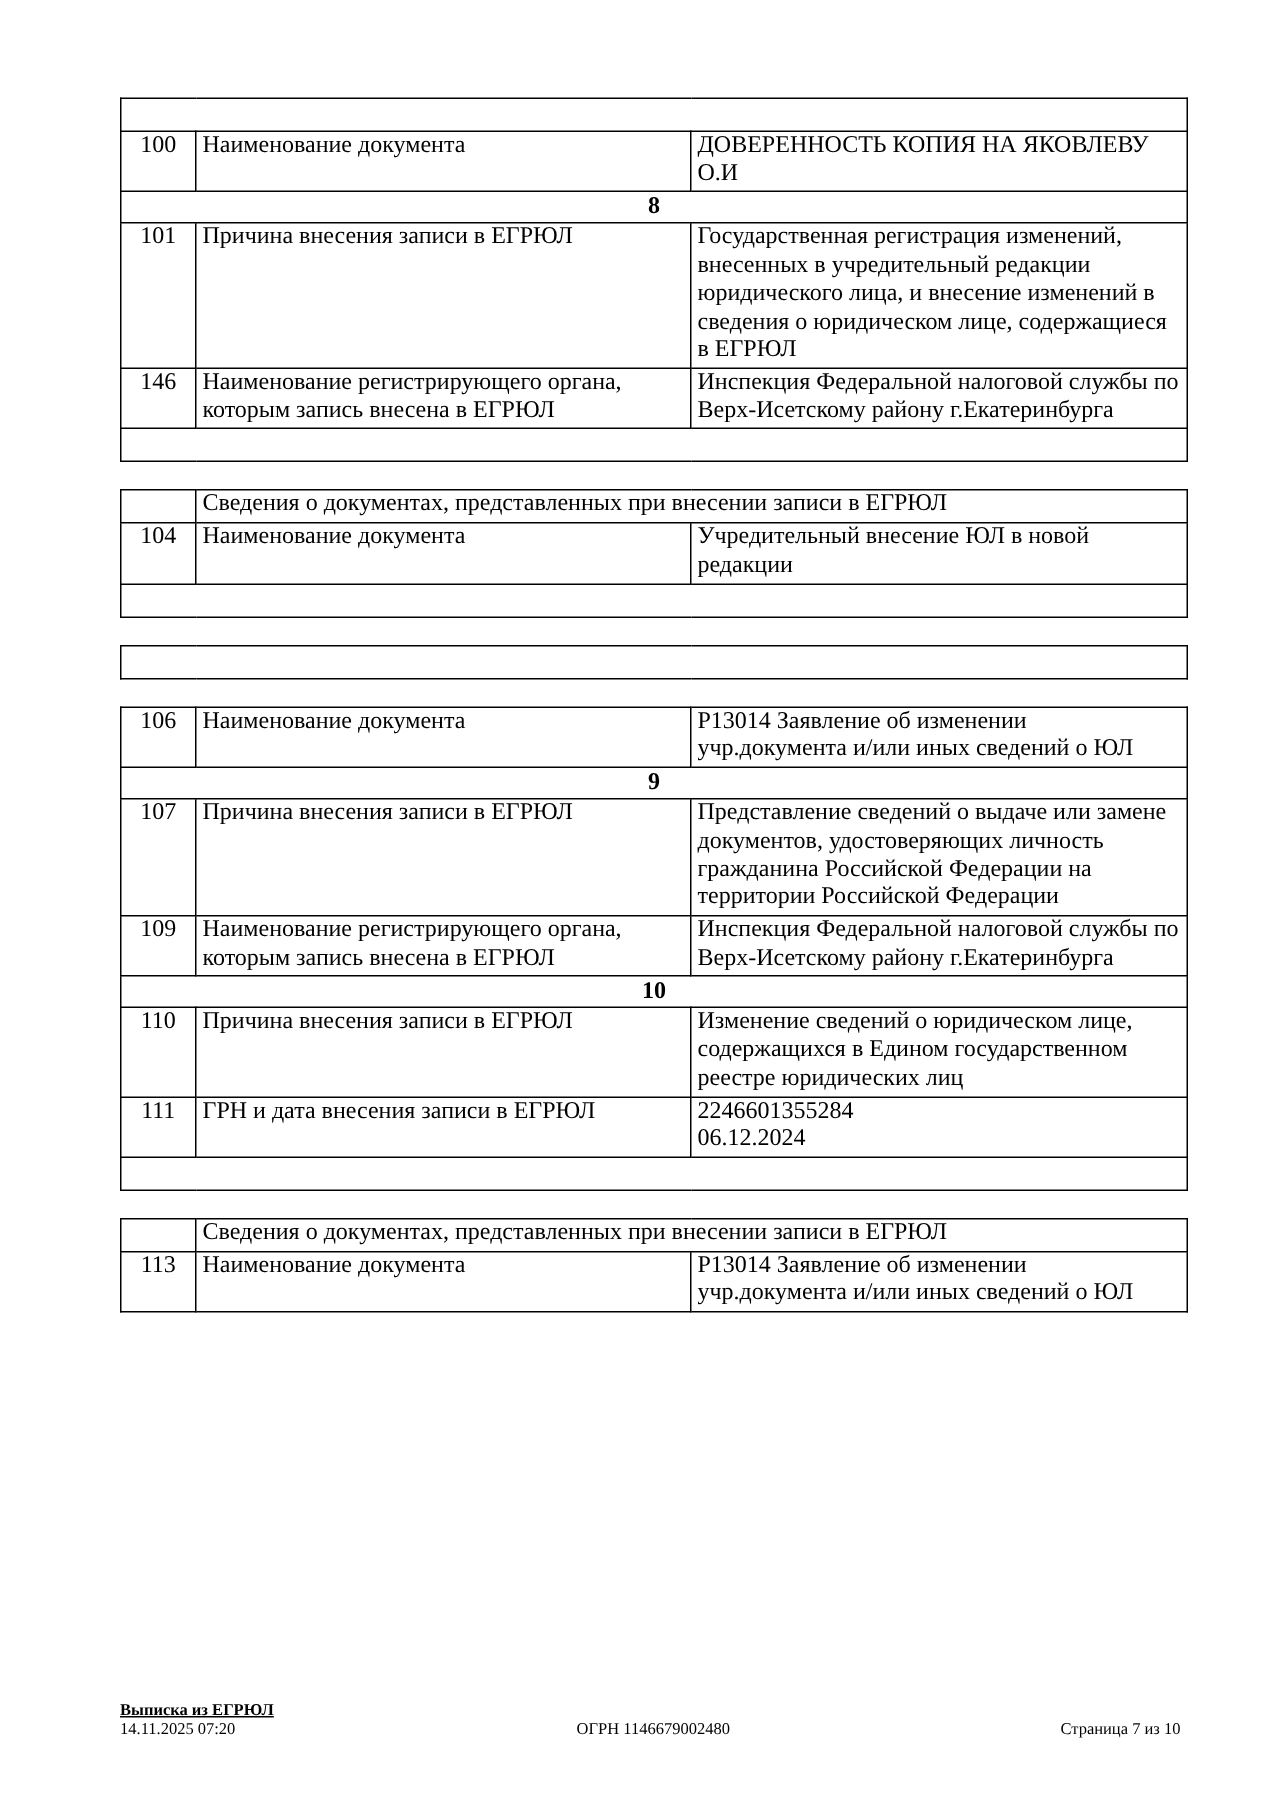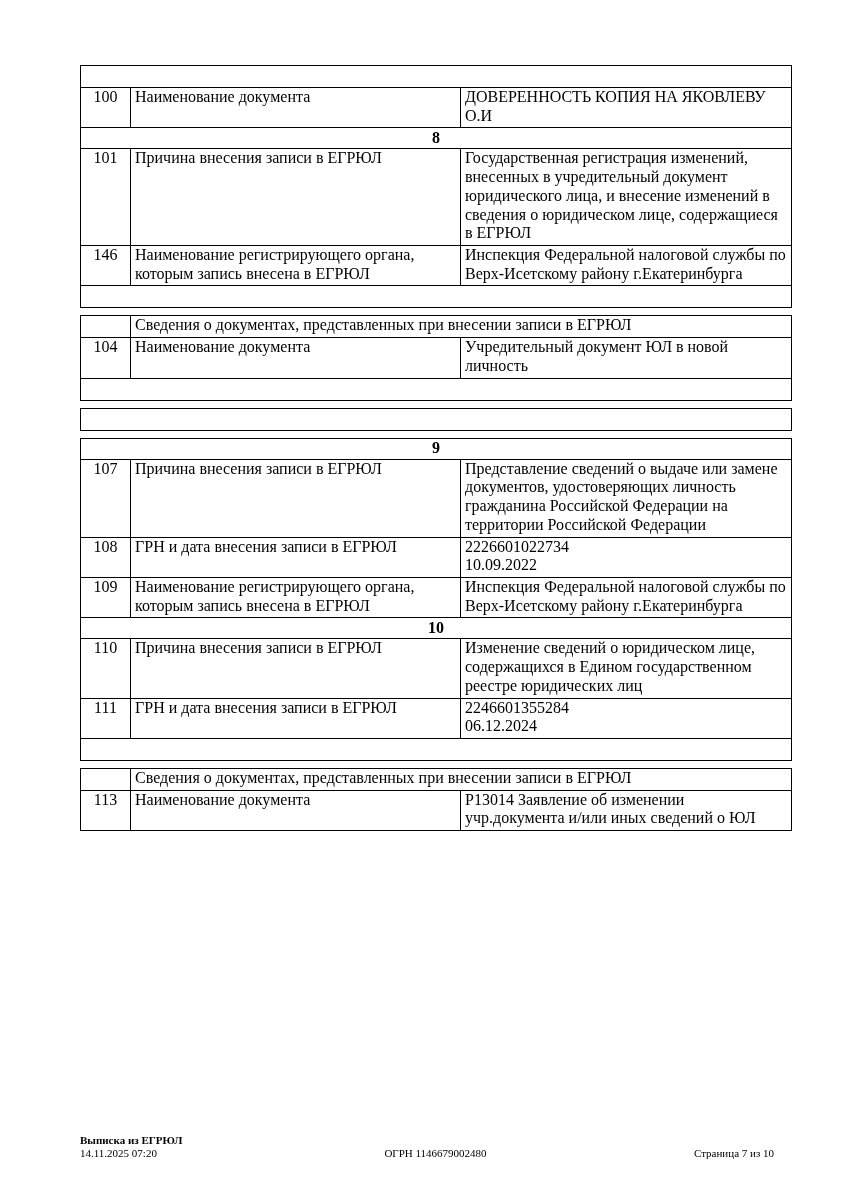--- a/index.html
+++ b/index.html
@@ -13,21 +13,21 @@
   }
   .doc {
     position: absolute;
     left: 80px; top: 65px;
     width: 711px;
   }
   table.rec {
     border-collapse: collapse;
     table-layout: fixed;
     width: 711px;
-    margin-bottom: 7px;
+    margin-bottom: 18px;
   }
   table.rec:last-child { margin-bottom: 0; }
   col.c1 { width: 50px; }
   col.c2 { width: 330px; }
   col.c3 { width: 331px; }
   td {
     border: 1px solid #000000;
     vertical-align: top;
     padding: 0 4px 2px 4px;
     line-height: 1.17;
@@ -44,23 +44,23 @@
   }
   td.docs-hdr { }
   .footer {
     position: absolute;
     left: 80px; top: 1134px;
     width: 711px;
     font-size: 11px;
     line-height: 1.18;
   }
   .f-left { position: absolute; left: 0; top: 0; }
-  .f-left .bold { font-weight: bold; }
+  .f-left .bold { font-weight: bold; text-decoration: underline; }
   .f-center { position: absolute; left: 50%; transform: translateX(-50%); top: 13px; text-align: right; }
-  .f-right { position: absolute; right: 17px; top: 13px; text-align: center; }
+  .f-right { position: absolute; right: 4px; top: 13px; text-align: center; }
 </style>
 </head>
 <body>
 
 <div class="doc">
 
   <table class="rec">
     <colgroup>
         <col class="c1">
         <col class="c2">
@@ -74,21 +74,21 @@
       <td class="num">100</td>
       <td class="lbl">Наименование документа</td>
       <td class="val">ДОВЕРЕННОСТЬ КОПИЯ НА ЯКОВЛЕВУ О.И</td>
     </tr>
     <tr>
       <td class="section" colspan="3">8</td>
     </tr>
     <tr>
       <td class="num">101</td>
       <td class="lbl">Причина внесения записи в ЕГРЮЛ</td>
-      <td class="val">Государственная регистрация изменений, внесенных в учредительный документ юридического лица, и внесение изменений в сведения о юридическом лице, содержащиеся в ЕГРЮЛ</td>
+      <td class="val">Государственная регистрация изменений, внесенных в учредительный редакции юридического лица, и внесение изменений в сведения о юридическом лице, содержащиеся в ЕГРЮЛ</td>
     </tr>
     <tr>
       <td class="num">146</td>
       <td class="lbl">Наименование регистрирующего органа, которым запись внесена в ЕГРЮЛ</td>
       <td class="val">Инспекция Федеральной налоговой службы по Верх-Исетскому району г.Екатеринбурга</td>
     </tr>
     <tr class="spacer">
           <td colspan="3"></td>
         </tr>
   </tbody>
@@ -101,61 +101,60 @@
         <col class="c3">
       </colgroup>
     <tbody>
         <tr>
       <td class="num"></td>
       <td class="docs-hdr" colspan="2">Сведения о документах, представленных при внесении записи в ЕГРЮЛ</td>
     </tr>
     <tr>
       <td class="num">104</td>
       <td class="lbl">Наименование документа</td>
-      <td class="val">Учредительный документ ЮЛ в новой личность</td>
-    </tr>
-    <tr class="spacer">
-          <td colspan="3"></td>
-        </tr>
-  </tbody>
-    </table>
-
-  <table class="rec">
-    <colgroup>
-        <col class="c1">
-        <col class="c2">
-        <col class="c3">
-      </colgroup>
-    <tbody>
-    <tr class="spacer">
-          <td colspan="3"></td>
-        </tr>
-  </tbody>
-    </table>
-
-  <table class="rec">
-    <colgroup>
-        <col class="c1">
-        <col class="c2">
-        <col class="c3">
-      </colgroup>
-    <tbody>
+      <td class="val">Учредительный внесение ЮЛ в новой редакции</td>
+    </tr>
+    <tr class="spacer">
+          <td colspan="3"></td>
+        </tr>
+  </tbody>
+    </table>
+
+  <table class="rec">
+    <colgroup>
+        <col class="c1">
+        <col class="c2">
+        <col class="c3">
+      </colgroup>
+    <tbody>
+    <tr class="spacer">
+          <td colspan="3"></td>
+        </tr>
+  </tbody>
+    </table>
+
+  <table class="rec">
+    <colgroup>
+        <col class="c1">
+        <col class="c2">
+        <col class="c3">
+      </colgroup>
+    <tbody>
+        <tr>
+      <td class="num">106</td>
+      <td class="lbl">Наименование документа</td>
+      <td class="val">Р13014 Заявление об изменении учр.документа и/или иных сведений о ЮЛ</td>
+    </tr>
     <tr>
       <td class="section" colspan="3">9</td>
     </tr>
     <tr>
       <td class="num">107</td>
       <td class="lbl">Причина внесения записи в ЕГРЮЛ</td>
       <td class="val">Представление сведений о выдаче или замене документов, удостоверяющих личность гражданина Российской Федерации на территории Российской Федерации</td>
-    </tr>
-    <tr>
-      <td class="num">108</td>
-      <td class="lbl">ГРН и дата внесения записи в ЕГРЮЛ</td>
-      <td class="val">2226601022734
-10.09.2022</td>
     </tr>
     <tr>
       <td class="num">109</td>
       <td class="lbl">Наименование регистрирующего органа, которым запись внесена в ЕГРЮЛ</td>
       <td class="val">Инспекция Федеральной налоговой службы по Верх-Исетскому району г.Екатеринбурга</td>
     </tr>
     <tr>
       <td class="section" colspan="3">10</td>
     </tr>
     <tr>

